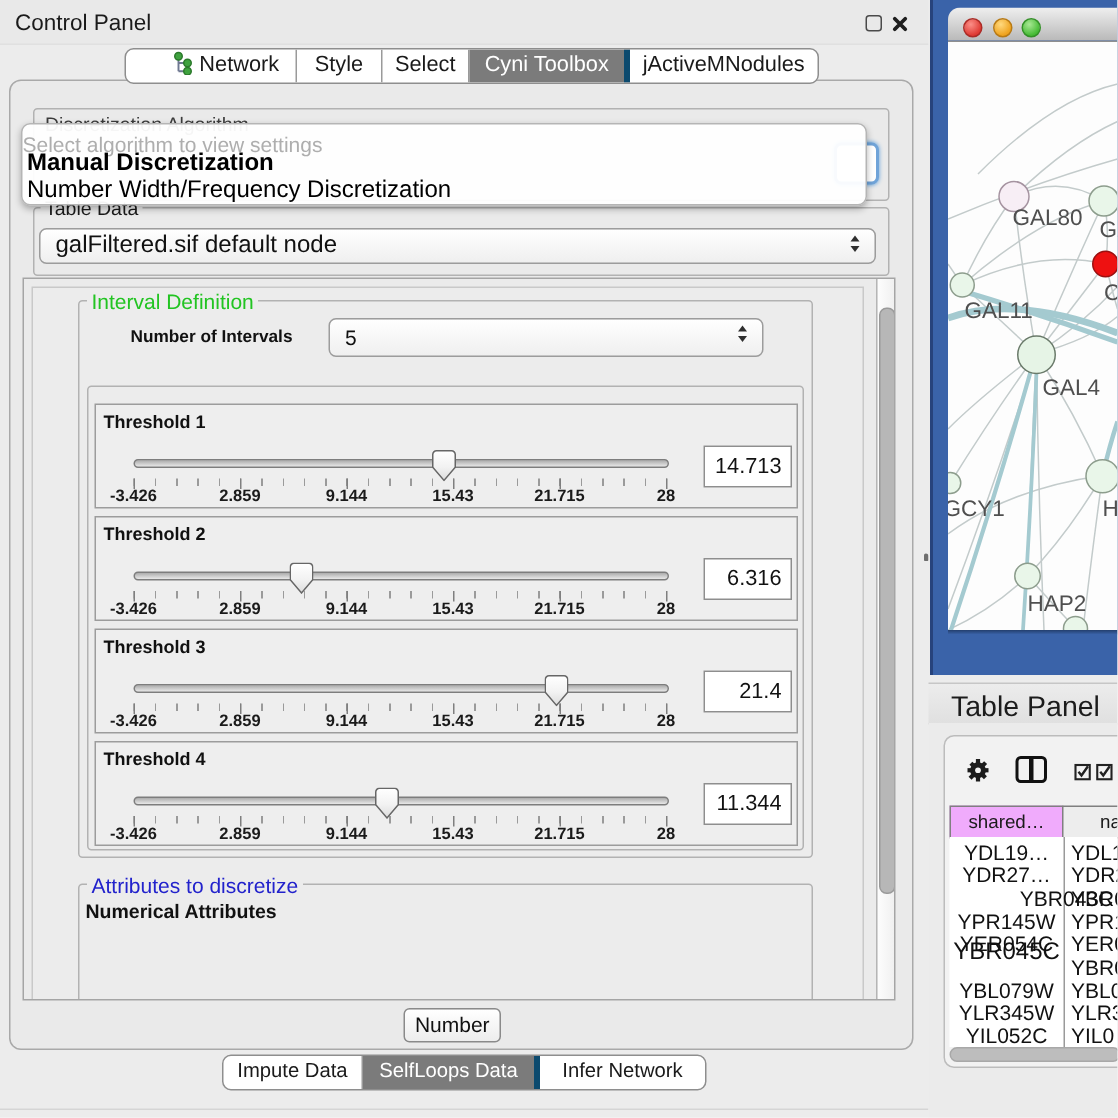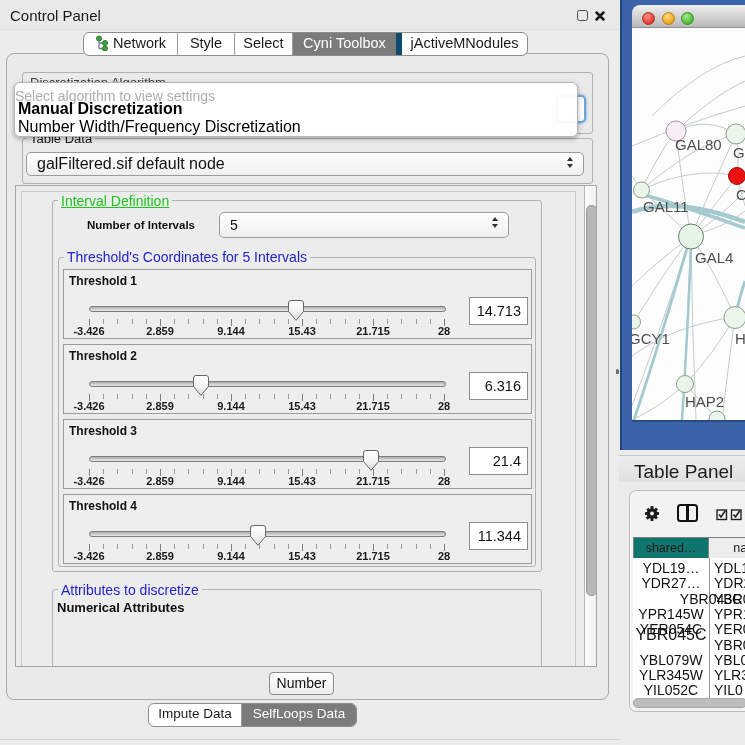--- a/index.html
+++ b/index.html
@@ -3,21 +3,21 @@
 <meta charset="utf-8">
 <style>
   html,body{margin:0;padding:0;}
   #stage{position:relative;width:745px;height:745px;overflow:hidden;
     font-family:"Liberation Sans",sans-serif;background:#ececec;color:#111;}
   .abs{position:absolute;}
   .tabbar{display:flex;background:#fff;border:1px solid #8e8e8e;border-radius:6px;
     overflow:hidden;font-size:13px;line-height:20px;text-align:center;}
   .tabbar .seg{border-right:1px solid #9a9a9a;color:#1a1a1a;}
   .tabbar .seg:last-child{border-right:none;}
-  .tabbar .sel{background:#7b7b7b;color:#fff;border-right:6px solid #0c4a6e;}
+  .tabbar .sel{background:#7b7b7b;color:#fff;border-right:4px solid #0c4a6e;}
   .grp{position:absolute;border:1px solid #b2b2b2;border-radius:3px;}
   .grptitle{position:absolute;font-size:13px;padding:0 3px;}
   .combo{position:absolute;background:linear-gradient(#ffffff,#efefef);
     border:1px solid #9c9c9c;border-radius:5px;font-size:13.5px;color:#111;}
   .combo .txt{position:absolute;left:10px;top:0;}
   .stepper{position:absolute;right:9px;width:7px;}
   .stepper .up{width:0;height:0;border-left:3.5px solid transparent;border-right:3.5px solid transparent;border-bottom:4.5px solid #2e2e2e;margin-bottom:2.5px;}
   .stepper .dn{width:0;height:0;border-left:3.5px solid transparent;border-right:3.5px solid transparent;border-top:4.5px solid #2e2e2e;}
   .tblock{position:absolute;left:63px;width:467px;height:68px;border:1px solid #9c9c9c;background:#eeeeee;}
   .tlabel{position:absolute;left:5px;top:4px;font-weight:bold;font-size:12px;}
@@ -49,21 +49,21 @@
 <div class="abs" style="left:0;top:0;width:619px;height:29px;background:#e9e9e9;border-bottom:1px solid #e0e0e0;"></div>
 <div class="abs" style="left:10px;top:7px;font-size:15px;color:#1a1a1a;">Control Panel</div>
 <div class="abs" style="left:577px;top:10px;width:9px;height:9px;border:1.5px solid #4a4a4a;border-radius:2.5px;"></div>
 <svg class="abs" style="left:594px;top:10px;" width="12" height="12">
       <path d="M2.5,2.5 L9.5,9.5 M9.5,2.5 L2.5,9.5" stroke="#1e1e1e" stroke-width="2.5" stroke-linecap="round"></path>
     </svg>
 
 <div class="abs" style="left:6px;top:53px;width:601px;height:645px;background:#eaeaea;border:1px solid #a9a9a9;border-radius:8px;"></div>
 
 <div class="abs tabbar" style="left:83px;top:32px;height:22px;font-size:14.5px;">
-  <div class="seg" style="width:93px;"><svg width="13" height="16" style="vertical-align:-3px;margin-right:5px;">
+  <div class="seg" style="width:93px;padding-left:20px;"><svg width="13" height="16" style="vertical-align:-3px;margin-right:5px;">
           <path d="M4,4 V13.5 M4,8 H10 M4,13.5 H10" stroke="#6e7891" stroke-width="1.3" fill="none"></path>
           <circle cx="4" cy="3.5" r="2.5" fill="#3fa23f" stroke="#2c7a2c"></circle>
           <circle cx="10" cy="8" r="2.5" fill="#3fa23f" stroke="#2c7a2c"></circle>
           <circle cx="10" cy="13.5" r="2.5" fill="#3fa23f" stroke="#2c7a2c"></circle>
         </svg>Network</div>
   <div class="seg" style="width:56px;">Style</div>
   <div class="seg" style="width:57px;">Select</div>
   <div class="seg sel" style="width:103px;">Cyni Toolbox</div>
   <div class="seg" style="width:125px;">jActiveMNodules</div>
 </div>
@@ -79,32 +79,31 @@
   <div class="stepper" style="top:4px;">
         <div class="up"></div>
         <div class="dn"></div>
       </div>
 </div>
 
 <div class="abs" style="left:15px;top:185px;width:580px;height:480px;border:1px solid #a5a5a5;background:#ebebeb;overflow:hidden;">
   <div class="abs" style="left:5px;top:5px;width:553px;height:474px;border:1px solid #c9c9c9;background:#ececec;"></div>
 
   <div class="grp" style="left:36px;top:14px;width:488px;height:370px;"></div>
-  <div class="grptitle" style="left:42px;top:7px;background:#ececec;color:#22c422;font-size:14px;text-decoration:underline;">Interval Definition</div>
+  <div class="grptitle" style="left:42px;top:7px;background:#ececec;color:#22c422;font-size:14px;">Interval Definition</div>
   <div class="abs" style="left:71px;top:33px;font-size:11.5px;font-weight:bold;">Number of Intervals</div>
   <div class="combo" style="left:203px;top:26px;width:288px;height:24px;font-size:14px;">
     <div class="txt" style="line-height:24px;">5</div>
     <div class="stepper" style="top:4px;">
           <div class="up"></div>
           <div class="dn"></div>
         </div>
   </div>
 
   <div class="grp" style="left:42px;top:71px;width:476px;height:308px;"></div>
-  <div class="grptitle" style="left:48px;top:63px;background:#ececec;color:#2222cc;font-size:14px;">Threshold's Coordinates for 5 Intervals</div>
 
   <div class="tblock" style="left:47px;top:83px;">
     <div class="tlabel">Threshold 1</div>
     <div class="track"></div>
     <div class="minors"></div>
     <div class="majt" style="left:25px;"></div>
     <div class="ticklab" style="left:25px;">-3.426</div>
     <div class="majt" style="left:96px;"></div>
     <div class="ticklab" style="left:96px;">2.859</div>
     <div class="majt" style="left:167px;"></div>
@@ -190,20 +189,21 @@
 
   <div class="abs" style="left:568px;top:0;width:12px;height:480px;background:linear-gradient(90deg,#fdfdfd,#efefef);border-left:1px solid #b5b5b5;"></div>
   <div class="abs" style="left:569.5px;top:19px;width:9px;height:389px;background:#b7b7b7;border:1px solid #9a9a9a;border-radius:5px;"></div>
 </div>
 
 <div class="abs" style="left:269px;top:672px;width:63px;height:21px;background:linear-gradient(#fff,#ededed);border:1px solid #8a8a8a;border-radius:4px;font-size:14px;text-align:center;line-height:21px;">Number</div>
 
 <div class="abs tabbar" style="left:148px;top:703px;height:22px;font-size:13.5px;">
   <div class="seg" style="width:92px;">Impute Data</div>
   <div class="seg sel" style="width:114px;">SelfLoops Data</div>
+  <div class="seg" style="width:110px;">Infer Network</div>
 </div>
 <div class="abs" style="left:0;top:739px;width:619px;height:1px;background:#d5d5d5;"></div>
 
 <div class="abs" style="left:14px;top:82px;width:562px;height:53px;background:rgba(255,255,255,0.95);border:1px solid #b5b5b5;border-radius:6px;box-shadow:0 2px 5px rgba(0,0,0,0.30);z-index:50;">
   <div style="position:absolute;left:0;top:5px;width:100%;text-align:left;font-size:14px;color:#aeaeae;">Select algorithm to view settings</div>
   <div style="position:absolute;left:3px;top:17px;font-size:16px;font-weight:bold;color:#000;">Manual Discretization</div>
   <div style="position:absolute;left:3px;top:34.5px;font-size:16px;color:#000;">Number Width/Frequency Discretization</div>
 </div>
 
 <div class="abs" style="left:615.5px;top:369px;width:3px;height:5px;background:#6e6e6e;border-radius:2px 3px 1px 1px;"></div>
@@ -304,21 +304,21 @@
   <div class="abs" style="left:47px;top:13px;width:17px;height:14px;border:2.5px solid #111;border-radius:3.5px;">
     <div class="abs" style="left:7px;top:0;width:2.5px;height:14px;background:#111;"></div>
   </div>
   <svg class="abs" style="left:86px;top:17px;" width="27" height="13">
     <rect x="1" y="2" width="9.5" height="9.5" fill="none" stroke="#222" stroke-width="1.4"></rect>
     <path d="M3,6.5 L5,9 L9.3,2.8" stroke="#222" stroke-width="1.6" fill="none"></path>
     <rect x="15.5" y="2" width="9.5" height="9.5" fill="none" stroke="#222" stroke-width="1.4"></rect>
     <path d="M17.5,6.5 L19.5,9 L23.8,2.8" stroke="#222" stroke-width="1.6" fill="none"></path>
   </svg>
 
-  <div class="abs" style="left:3px;top:46px;width:74px;height:20px;background:#0f766e;border:1px solid #808080;font-size:12.5px;text-align:center;line-height:20px;color:#1a1a1a;">shared…</div>
+  <div class="abs" style="left:3px;top:46px;width:74px;height:20px;background:#f0abfc;border:1px solid #808080;font-size:12.5px;text-align:center;line-height:20px;color:#1a1a1a;">shared…</div>
   <div class="abs" style="left:78px;top:46px;width:80px;height:20px;background:#ededed;border:1px solid #808080;font-size:12.5px;text-align:center;line-height:20px;color:#1a1a1a;">name</div>
 
   <div class="abs" style="left:3px;top:67px;width:142px;height:140px;background:#fff;overflow:hidden;">
     <div class="abs" style="left:76px;top:0;width:1px;height:140px;background:#9a9a9a;"></div>
     <div class="abs" style="left:0;top:3.0px;width:76px;text-align:center;font-size:14px;line-height:15.3px;">YDL19…</div>
     <div class="abs" style="left:81px;top:3.0px;font-size:14px;line-height:15.3px;">YDL1</div>
     <div class="abs" style="left:0;top:18.3px;width:76px;text-align:center;font-size:14px;line-height:15.3px;">YDR27…</div>
     <div class="abs" style="left:81px;top:18.3px;font-size:14px;line-height:15.3px;">YDR2</div>
     <div class="abs" style="left:0;top:33.6px;width:76px;text-align:center;font-size:14px;line-height:15.3px;margin-left:40px;">YBR043C</div>
     <div class="abs" style="left:81px;top:33.6px;font-size:14px;line-height:15.3px;">YBR0</div>

